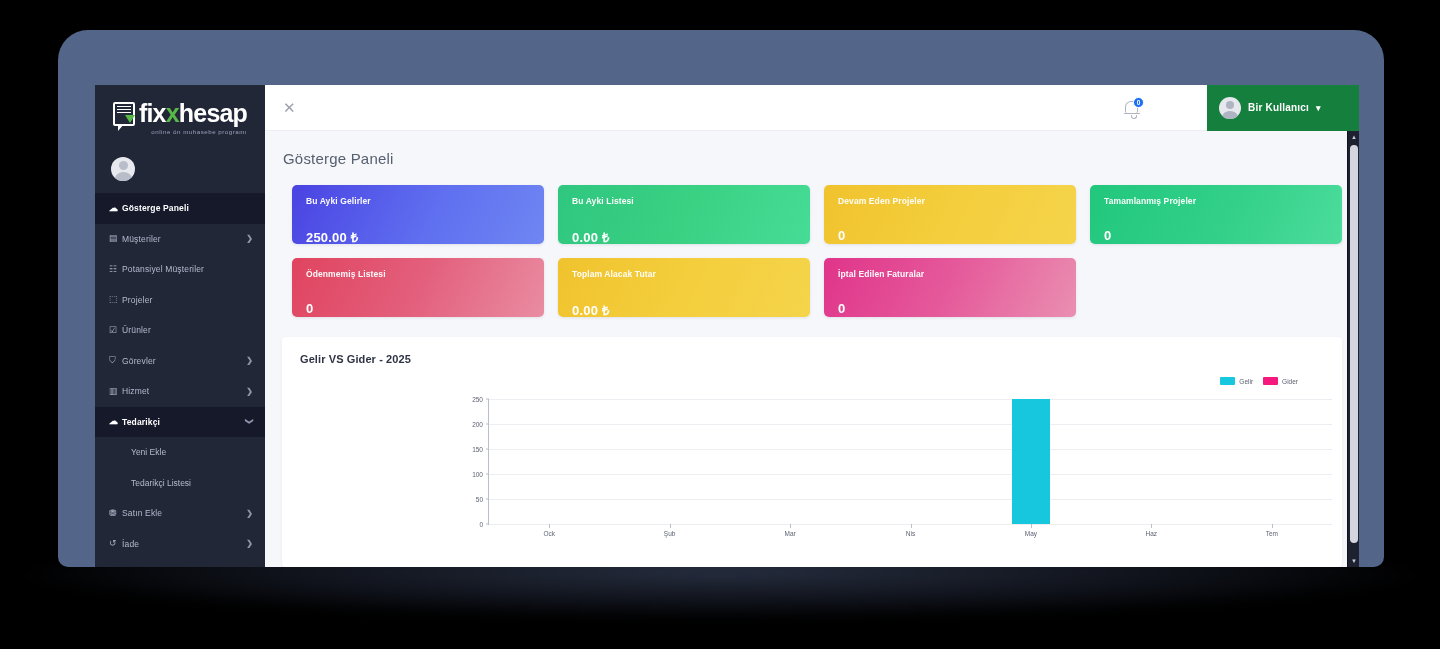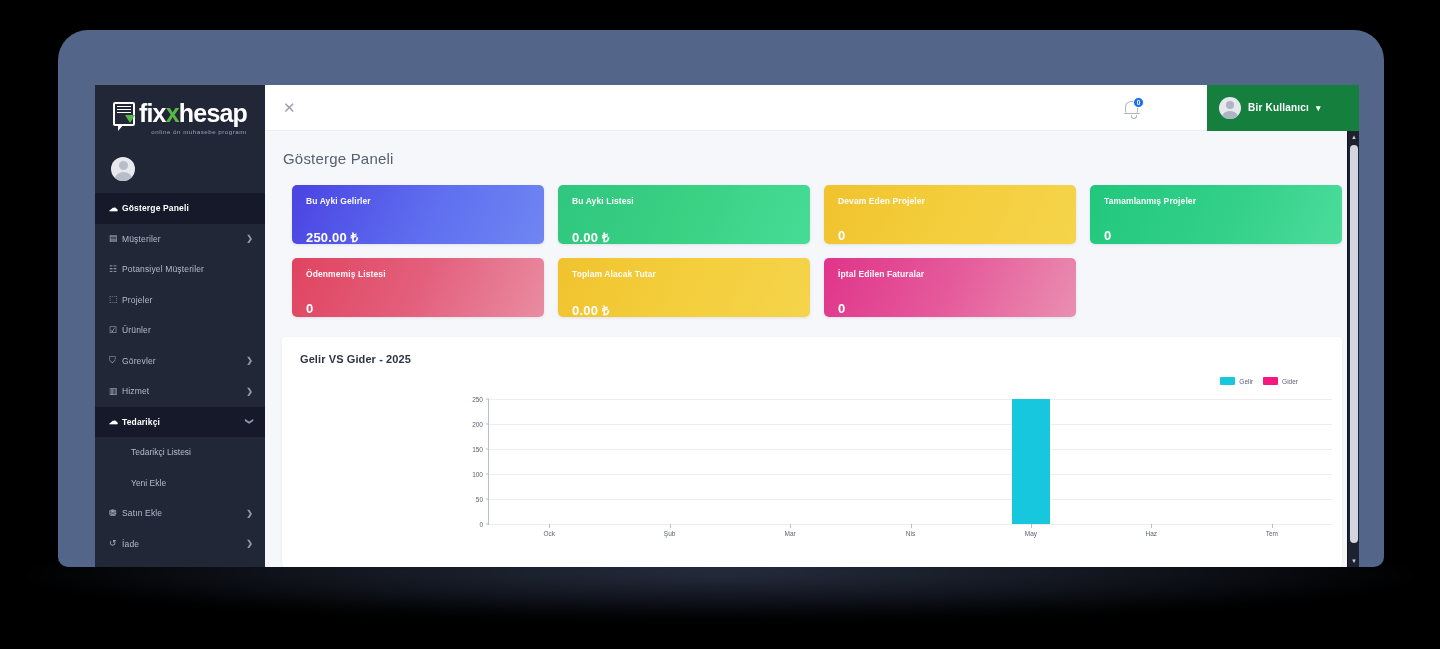--- a/index.html
+++ b/index.html
@@ -436,24 +436,24 @@
             <span class="nav-ico">▥</span>
             <span class="nav-label">Hizmet</span>
             <span class="nav-caret">❯</span>
           </div>
           <div class="nav-item active">
             <span class="nav-ico">☁</span>
             <span class="nav-label">Tedarikçi</span>
             <span class="nav-caret down">❯</span>
           </div>
           <div class="nav-sub">
+            <span>Yeni Ekle</span>
+          </div>
+          <div class="nav-sub">
             <span>Tedarikçi Listesi</span>
-          </div>
-          <div class="nav-sub">
-            <span>Yeni Ekle</span>
           </div>
           <div class="nav-item">
             <span class="nav-ico">⛃</span>
             <span class="nav-label">Satın Ekle</span>
             <span class="nav-caret">❯</span>
           </div>
           <div class="nav-item">
             <span class="nav-ico">↺</span>
             <span class="nav-label">İade</span>
             <span class="nav-caret">❯</span>

